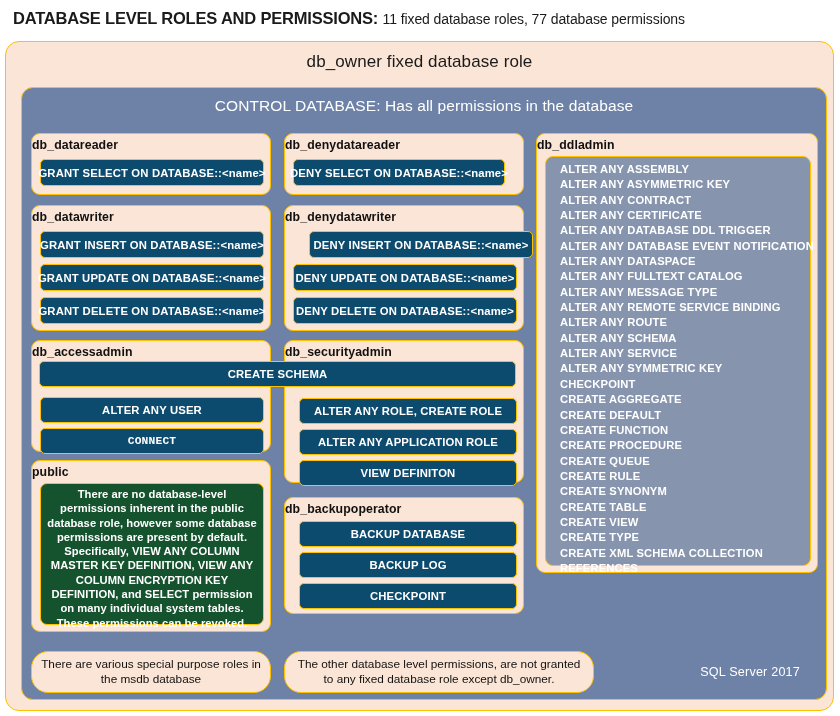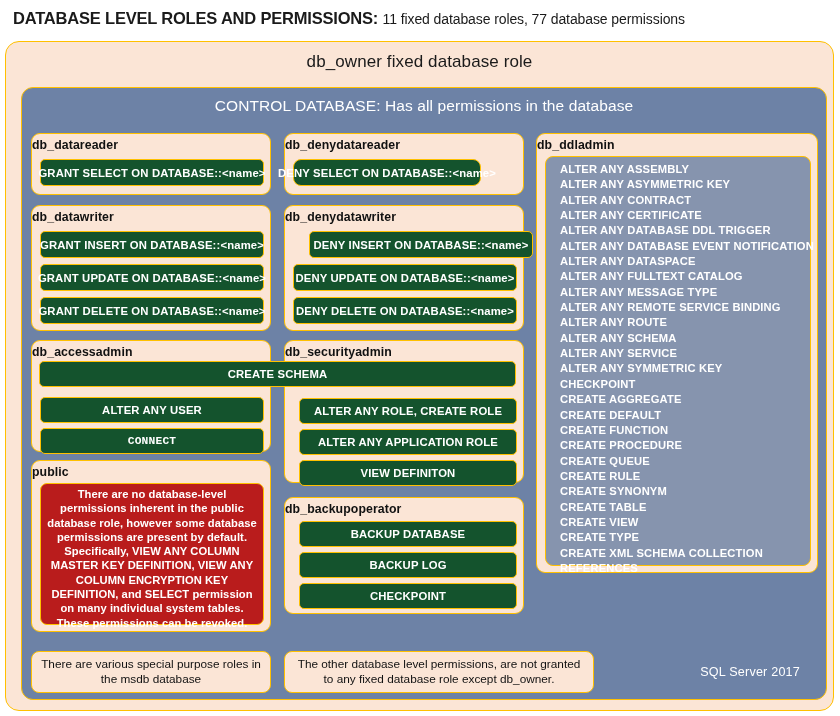--- a/index.html
+++ b/index.html
@@ -47,49 +47,49 @@
     position:absolute;background:#fbe5d6;border:1.3px solid #ffc000;
     border-radius:9px;box-sizing:border-box;
   }
   .card-title{
     position:absolute;left:0;top:4px;width:100%;
     font-size:12.3px;font-weight:700;color:#111;letter-spacing:0.1px;
   }
 
   
   .pill{
-    position:absolute;background:#14532d;border:1.2px solid #ffc000;
+    position:absolute;background:#0c4a6e;border:1.2px solid #ffc000;
     border-radius:5px;box-sizing:border-box;
     color:#ffffff;font-size:11.3px;font-weight:700;letter-spacing:0.15px;
     display:flex;align-items:center;justify-content:center;
     text-align:right;white-space:nowrap;
   }
 
   
   .listbox{
     position:absolute;background:#8694ae;border:1.3px solid #ffc000;
     border-radius:8px;box-sizing:border-box;padding:5px 0 4px 14px;
   }
   .listbox .row{
     color:#ffffff;font-size:11.2px;font-weight:700;letter-spacing:0.15px;
     line-height:15.35px;white-space:nowrap;
   }
 
   
   .notebox{
-    position:absolute;background:#b91c1c;border:1.2px solid #ffc000;
+    position:absolute;background:#14532d;border:1.2px solid #ffc000;
     border-radius:7px;box-sizing:border-box;
     color:#ffffff;font-size:11.2px;font-weight:700;line-height:14.3px;
     text-align:center;padding:3px 6px;letter-spacing:0.05px;
   }
 
   
   .foot{
     position:absolute;background:#fbe5d6;border:1.3px solid #ffc000;
-    border-radius:8px;box-sizing:border-box;
+    border-radius:17px;box-sizing:border-box;
     display:flex;align-items:center;justify-content:center;text-align:center;
     font-size:11.8px;color:#111;line-height:15px;padding:0 8px;
   }
   .stamp{
     position:absolute;right:26px;bottom:20px;
     font-size:12.6px;color:#ffffff;letter-spacing:0.2px;white-space:nowrap;
   }
 </style>
 </head>
 <body>
@@ -114,21 +114,21 @@
 
       <div class="card" style="left:9px;top:117px;width:240px;height:126px;">
         <div class="card-title">db_datawriter</div>
         <div class="pill" style="left:8px;top:25px;width:224px;height:27px;">GRANT INSERT  ON DATABASE::&lt;name&gt;</div>
         <div class="pill" style="left:8px;top:58px;width:224px;height:27px;">GRANT UPDATE  ON DATABASE::&lt;name&gt;</div>
         <div class="pill" style="left:8px;top:91px;width:224px;height:27px;">GRANT DELETE  ON DATABASE::&lt;name&gt;</div>
       </div>
 
       <div class="card" style="left:262px;top:45px;width:240px;height:62px;">
         <div class="card-title">db_denydatareader</div>
-        <div class="pill" style="left:8px;top:25px;width:188px;height:27px;border-radius:8px;">DENY SELECT ON DATABASE::&lt;name&gt;</div>
+        <div class="pill" style="left:8px;top:25px;width:212px;height:27px;">DENY SELECT ON DATABASE::&lt;name&gt;</div>
       </div>
 
       <div class="card" style="left:262px;top:117px;width:240px;height:126px;">
         <div class="card-title">db_denydatawriter</div>
         <div class="pill" style="left:24px;top:25px;width:224px;height:27px;">DENY INSERT  ON DATABASE::&lt;name&gt;</div>
         <div class="pill" style="left:8px;top:58px;width:224px;height:27px;">DENY UPDATE  ON DATABASE::&lt;name&gt;</div>
         <div class="pill" style="left:8px;top:91px;width:224px;height:27px;">DENY DELETE  ON DATABASE::&lt;name&gt;</div>
       </div>
 
       <div class="card" style="left:9px;top:252px;width:240px;height:112px;">

